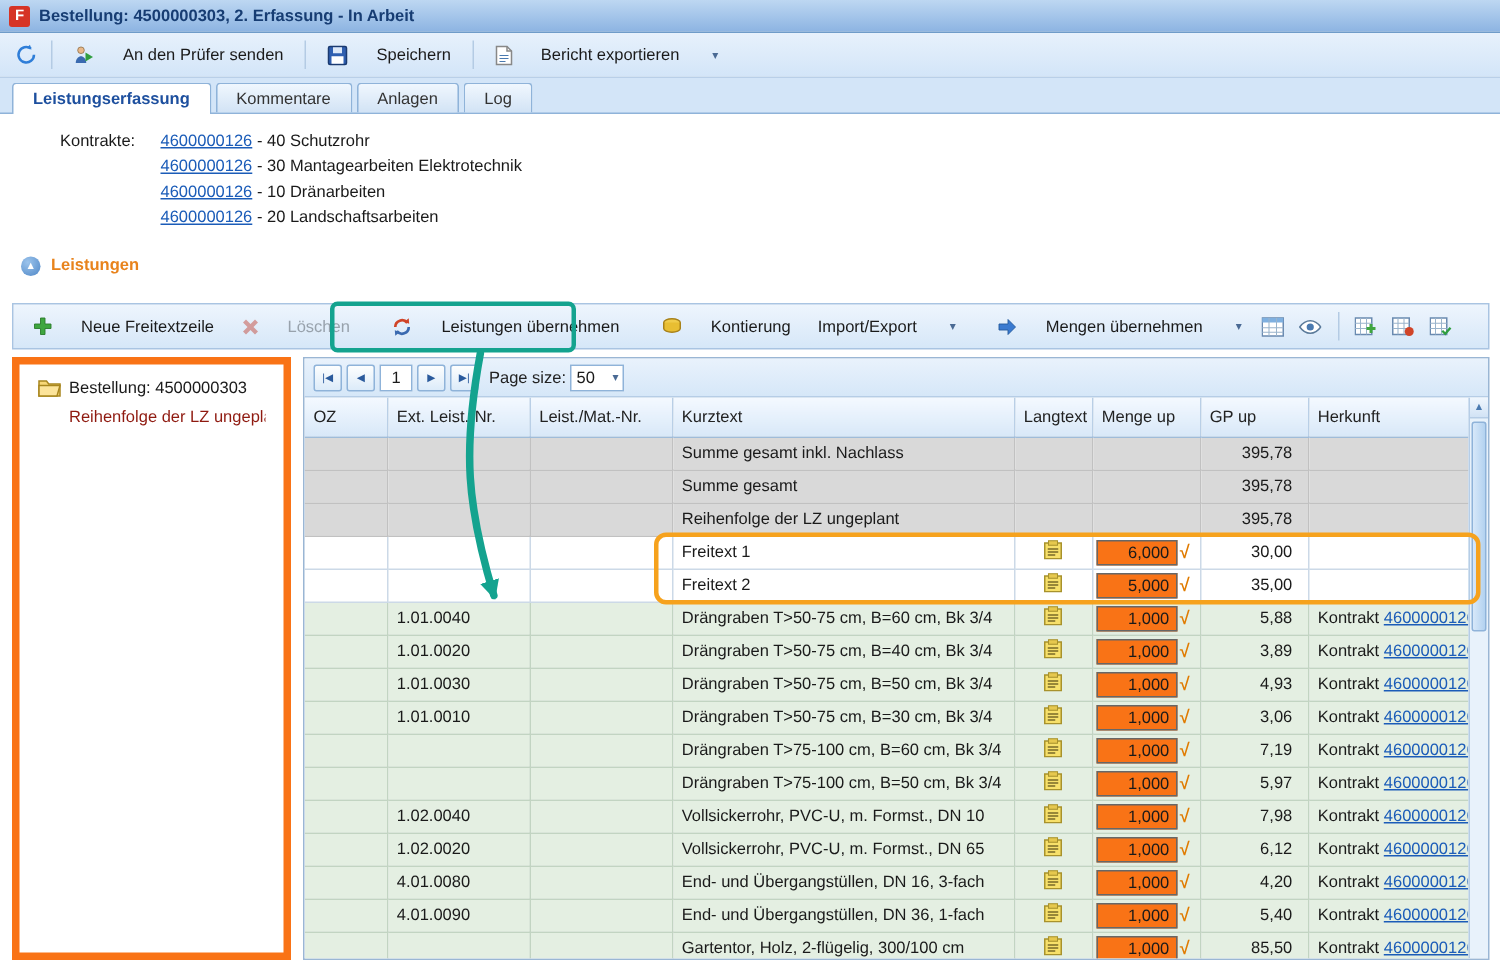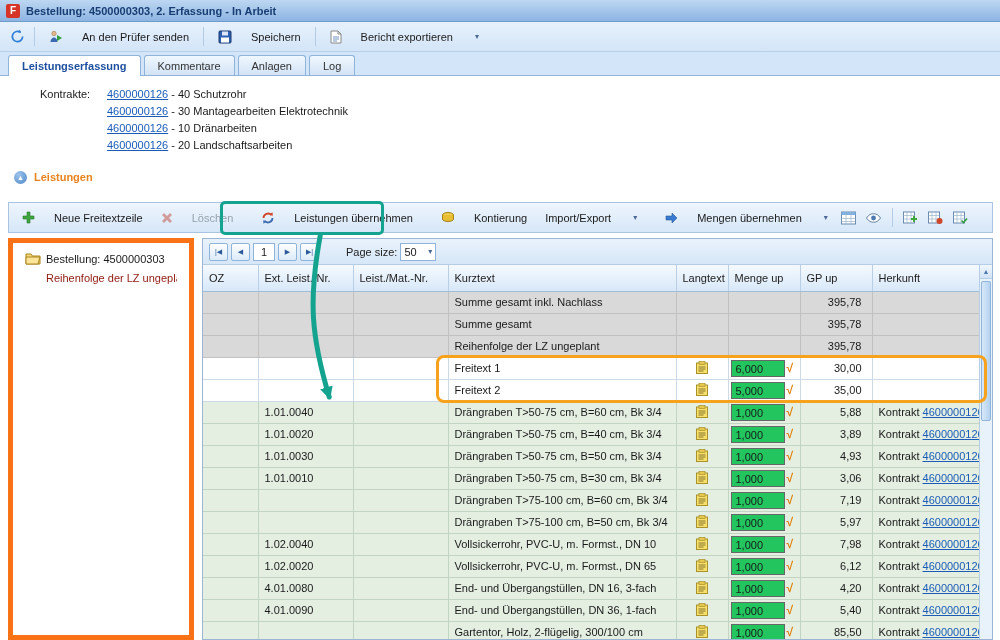--- a/index.html
+++ b/index.html
@@ -44,38 +44,38 @@
   .tree-panel{width:186px;border:5px solid #f97316;background:#fff;padding:6px 12px;overflow:hidden}
   .tree-row{display:flex;align-items:center;gap:5px;height:19px;white-space:nowrap;overflow:hidden;cursor:pointer}
   .tree-row.child{padding-left:16px;color:#8f1a10}
   .splitter{width:8px;cursor:col-resize}
   .grid-panel{flex:1;border:1px solid #9ab6d4;display:flex;flex-direction:column;background:#fff;overflow:hidden}
 
   
   .pagination{height:26px;background:linear-gradient(#e9f2fc,#d6e7f8);border-bottom:1px solid #b6cde6;display:flex;align-items:center;gap:3px;padding:0 6px;flex:none}
   .pg-btn{width:19px;height:18px;background:linear-gradient(#fdfefe,#dcebf9);border:1px solid #8fb3d9;border-radius:2px;display:flex;align-items:center;justify-content:center;font-size:7px;color:#2a5a9c;cursor:pointer}
   .pg-cur{width:22px;height:18px;background:#fff;border:1px solid #8fb3d9;text-align:center;line-height:16px;cursor:pointer}
-  .pg-label{margin-left:24px;color:#222}
+  .pg-label{margin-left:4px;color:#222}
   .pg-size{min-width:36px;height:18px;background:#fff;border:1px solid #8fb3d9;display:flex;align-items:center;justify-content:space-between;gap:2px;padding:0 3px;cursor:pointer}
 
   
   .grid-area{flex:1;display:flex;overflow:hidden}
   .table-wrap{flex:1;overflow:hidden}
   table.grid{border-collapse:collapse;table-layout:fixed;width:776px}
   .grid th{height:26px;background:linear-gradient(#f4f9ff,#d8e8f8);border-right:1px solid #b9cfe6;border-bottom:1px solid #9fbcd9;font-weight:normal;text-align:left;padding:0 6px;color:#222;cursor:pointer;overflow:hidden;white-space:nowrap}
   .grid td{height:22px;border-right:1px solid #ccd9e7;border-bottom:1px solid #ccd9e7;padding:0 6px;overflow:hidden;white-space:nowrap}
   tr.summary td{background:#d9d9d9;border-color:#c1c1c1}
   tr.summary td.c-kurz{font-weight:normal}
   tr.summary .gp-val{font-weight:normal}
   tr.kontrakt td{background:#e4efe2;border-color:#c2d4c2}
   tr.freitext td{background:#fff}
   .gp-val{display:block;text-align:right;padding-right:4px}
   td.c-menge{padding:1px 2px}
   .menge-wrap{display:flex;align-items:center;gap:2px;height:100%}
-  .menge-box{flex:1;height:17px;border:1px solid #676767;background:#22c55e;padding:1px 4px;line-height:14px;cursor:text}
+  .menge-box{flex:1;height:17px;border:1px solid #676767;background:#f97316;text-align:right;padding:1px 4px;line-height:14px;cursor:text}
   .formula{color:#e07b00;font-weight:bold;font-size:12px;width:11px;line-height:1;cursor:pointer}
   td.c-lang{text-align:center;padding:0}
   .note{display:inline-block;cursor:pointer}
 
   
   .vscroll{width:13px;border-left:1px solid #b6cde6;background:#e8f2fb;display:flex;flex-direction:column;flex:none}
   .vs-btn{height:14px;background:linear-gradient(#f0f7fe,#d2e3f5);border-bottom:1px solid #b6cde6;font-size:7px;color:#4a7ab0;text-align:center;line-height:13px;cursor:pointer}
   .vs-thumb{margin:2px 1px;height:140px;background:linear-gradient(90deg,#d7e8f9,#b3d2f0);border:1px solid #8fb3d9;border-radius:2px;cursor:grab}
 
   

